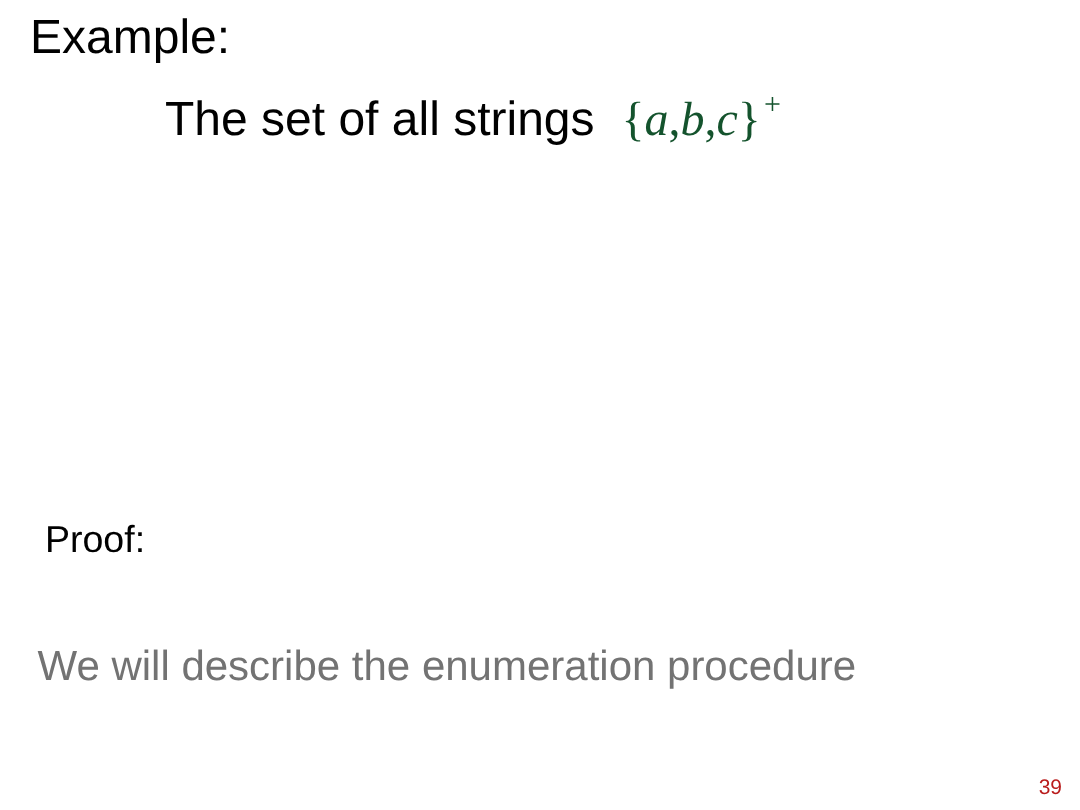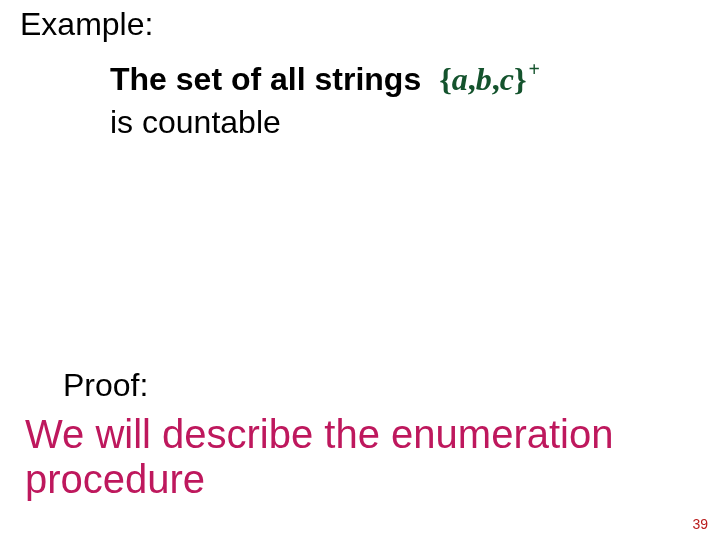--- a/index.html
+++ b/index.html
@@ -29,21 +29,20 @@
     position: absolute;
     left: 110px;
     top: 58px;
     font-size: 32px;
     color: #000;
     line-height: 1.35;
   }
   .statement-line1 {
     display: flex;
     align-items: center;
-    font-weight: bold;
   }
   .set-expr {
     font-family: "Times New Roman", Times, serif;
     font-style: italic;
     font-size: 32px;
     color: #14532d;
     margin-left: 18px;
     position: relative;
     display: inline-block;
   }
@@ -53,31 +52,30 @@
     position: relative;
     top: -14px;
     left: 2px;
   }
   .brace, .comma {
     font-style: normal;
   }
   .proof-heading {
     position: absolute;
     left: 30px;
-    top: 367px;
-    font-size: 32px;
+    top: 346px;
+    font-size: 25px;
     color: #000;
-    margin-left: 33px;
   }
   .proof-body {
     position: absolute;
     left: 25px;
-    top: 412px;
-    font-size: 40px;
-    color: #be185d;
+    top: 428px;
+    font-size: 28px;
+    color: #737373;
   }
   .page-number {
     position: absolute;
     right: 12px;
     bottom: 8px;
     font-family: Arial, Helvetica, sans-serif;
     font-size: 14px;
     color: #b91c1c;
   }
 </style>
@@ -88,21 +86,20 @@
 
   <div class="example-heading">Example:</div>
 
   <div class="statement-block">
     <div class="statement-line1">
       <span>The set of all strings</span>
       <span class="set-expr">
         <span class="brace">{</span><span>a</span><span class="comma">,</span><span>b</span><span class="comma">,</span><span>c</span><span class="brace">}</span><span class="plus">+</span>
       </span>
     </div>
-    <div>is countable</div>
   </div>
 
   <div class="proof-heading">Proof:</div>
 
   <div class="proof-body">We will describe the enumeration procedure</div>
 
   <div class="page-number">39</div>
 
 </div>
 

